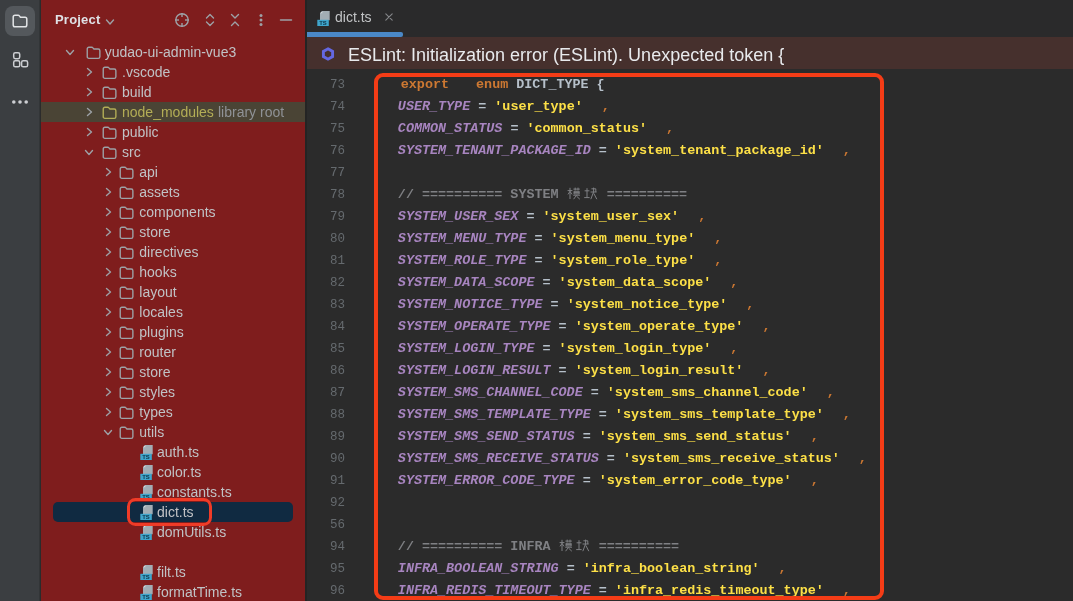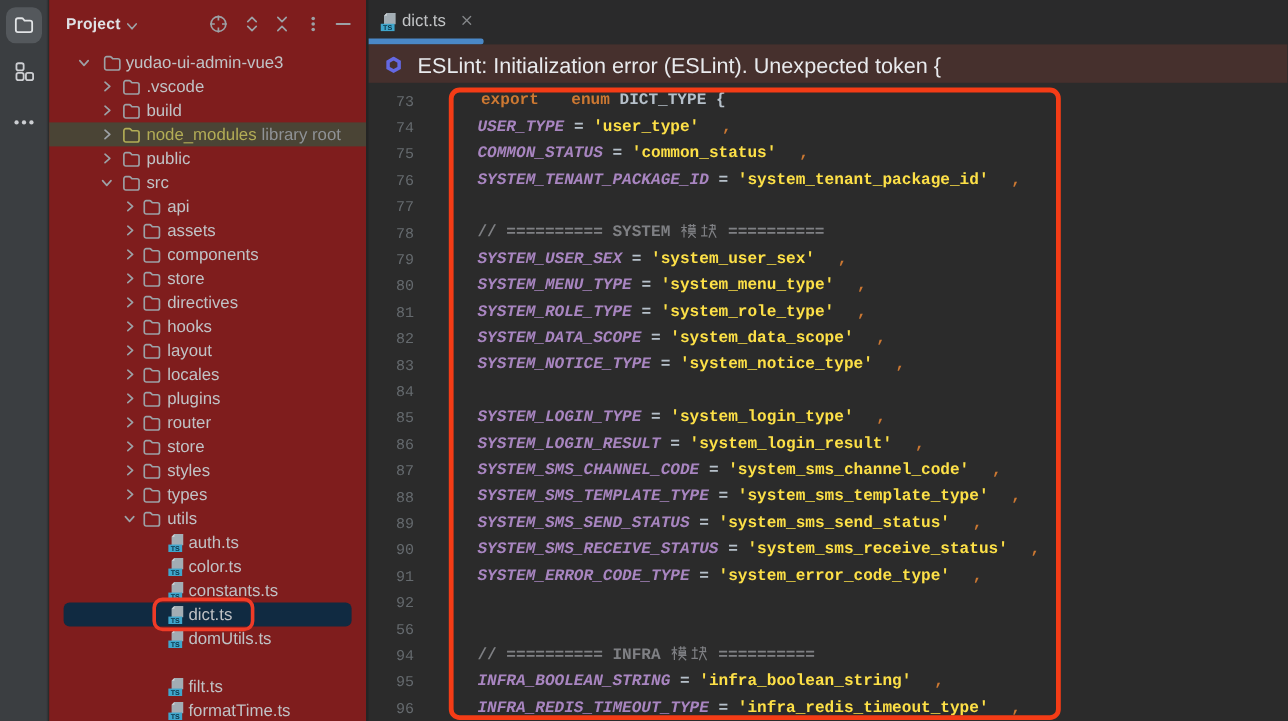--- a/index.html
+++ b/index.html
@@ -373,21 +373,21 @@
                 <path d="M3 0.8 V12 M0.6 3.6 H5.4 M3 4.4 L1 7.4 M3 4.4 L5 7.4"></path>
                 <path d="M6.4 2.1 H12.8 M8.2 0.6 V3.4 M11 0.6 V3.4 M7 4.3 H12.2 V6.9 H7 Z M7 5.6 H12.2 M6.2 8.2 H13 M9.6 8.2 L6.6 12.2 M9.6 9.2 L12.8 12.2"></path>
                 <path d="M20 1.2 V10.8 M17.6 3.8 H22.4 M17.2 10.6 H22.6"></path>
                 <path d="M24.4 1.8 H28.8 V5 M26.6 0.6 V5 M23.6 5 H29.6 M26.6 5 L23.8 12.2 M26.8 6.4 L29.8 12.2"></path>
               </svg> ==========</span></span></div>
       <div class="cl" style="top:137px"><span class="ln">79</span><span class="ct"><span class="en">  SYSTEM_USER_SEX</span><span class="pn"> = </span><span class="st">'system_user_sex'</span><span class="kw">,</span></span></div>
       <div class="cl" style="top:159px"><span class="ln">80</span><span class="ct"><span class="en">  SYSTEM_MENU_TYPE</span><span class="pn"> = </span><span class="st">'system_menu_type'</span><span class="kw">,</span></span></div>
       <div class="cl" style="top:181px"><span class="ln">81</span><span class="ct"><span class="en">  SYSTEM_ROLE_TYPE</span><span class="pn"> = </span><span class="st">'system_role_type'</span><span class="kw">,</span></span></div>
       <div class="cl" style="top:203px"><span class="ln">82</span><span class="ct"><span class="en">  SYSTEM_DATA_SCOPE</span><span class="pn"> = </span><span class="st">'system_data_scope'</span><span class="kw">,</span></span></div>
       <div class="cl" style="top:225px"><span class="ln">83</span><span class="ct"><span class="en">  SYSTEM_NOTICE_TYPE</span><span class="pn"> = </span><span class="st">'system_notice_type'</span><span class="kw">,</span></span></div>
-      <div class="cl" style="top:247px"><span class="ln">84</span></div>
+      <div class="cl" style="top:247px"><span class="ln">84</span><span class="ct"><span class="en">  SYSTEM_OPERATE_TYPE</span><span class="pn"> = </span><span class="st">'system_operate_type'</span><span class="kw">,</span></span></div>
       <div class="cl" style="top:269px"><span class="ln">85</span><span class="ct"><span class="en">  SYSTEM_LOGIN_TYPE</span><span class="pn"> = </span><span class="st">'system_login_type'</span><span class="kw">,</span></span></div>
       <div class="cl" style="top:291px"><span class="ln">86</span><span class="ct"><span class="en">  SYSTEM_LOGIN_RESULT</span><span class="pn"> = </span><span class="st">'system_login_result'</span><span class="kw">,</span></span></div>
       <div class="cl" style="top:313px"><span class="ln">87</span><span class="ct"><span class="en">  SYSTEM_SMS_CHANNEL_CODE</span><span class="pn"> = </span><span class="st">'system_sms_channel_code'</span><span class="kw">,</span></span></div>
       <div class="cl" style="top:335px"><span class="ln">88</span><span class="ct"><span class="en">  SYSTEM_SMS_TEMPLATE_TYPE</span><span class="pn"> = </span><span class="st">'system_sms_template_type'</span><span class="kw">,</span></span></div>
       <div class="cl" style="top:357px"><span class="ln">89</span><span class="ct"><span class="en">  SYSTEM_SMS_SEND_STATUS</span><span class="pn"> = </span><span class="st">'system_sms_send_status'</span><span class="kw">,</span></span></div>
       <div class="cl" style="top:379px"><span class="ln">90</span><span class="ct"><span class="en">  SYSTEM_SMS_RECEIVE_STATUS</span><span class="pn"> = </span><span class="st">'system_sms_receive_status'</span><span class="kw">,</span></span></div>
       <div class="cl" style="top:401px"><span class="ln">91</span><span class="ct"><span class="en">  SYSTEM_ERROR_CODE_TYPE</span><span class="pn"> = </span><span class="st">'system_error_code_type'</span><span class="kw">,</span></span></div>
       <div class="cl" style="top:423px"><span class="ln">92</span></div>
       <div class="cl" style="top:445px"><span class="ln">56</span><span class="ct"></span></div>
       <div class="cl" style="top:467px"><span class="ln">94</span><span class="ct"><span class="cm">  // ========== INFRA <svg style="display:inline-block;width:32px;height:13px;vertical-align:-2px" viewBox="0 0 32 13" fill="none" stroke="#7f8084" stroke-width="1">

